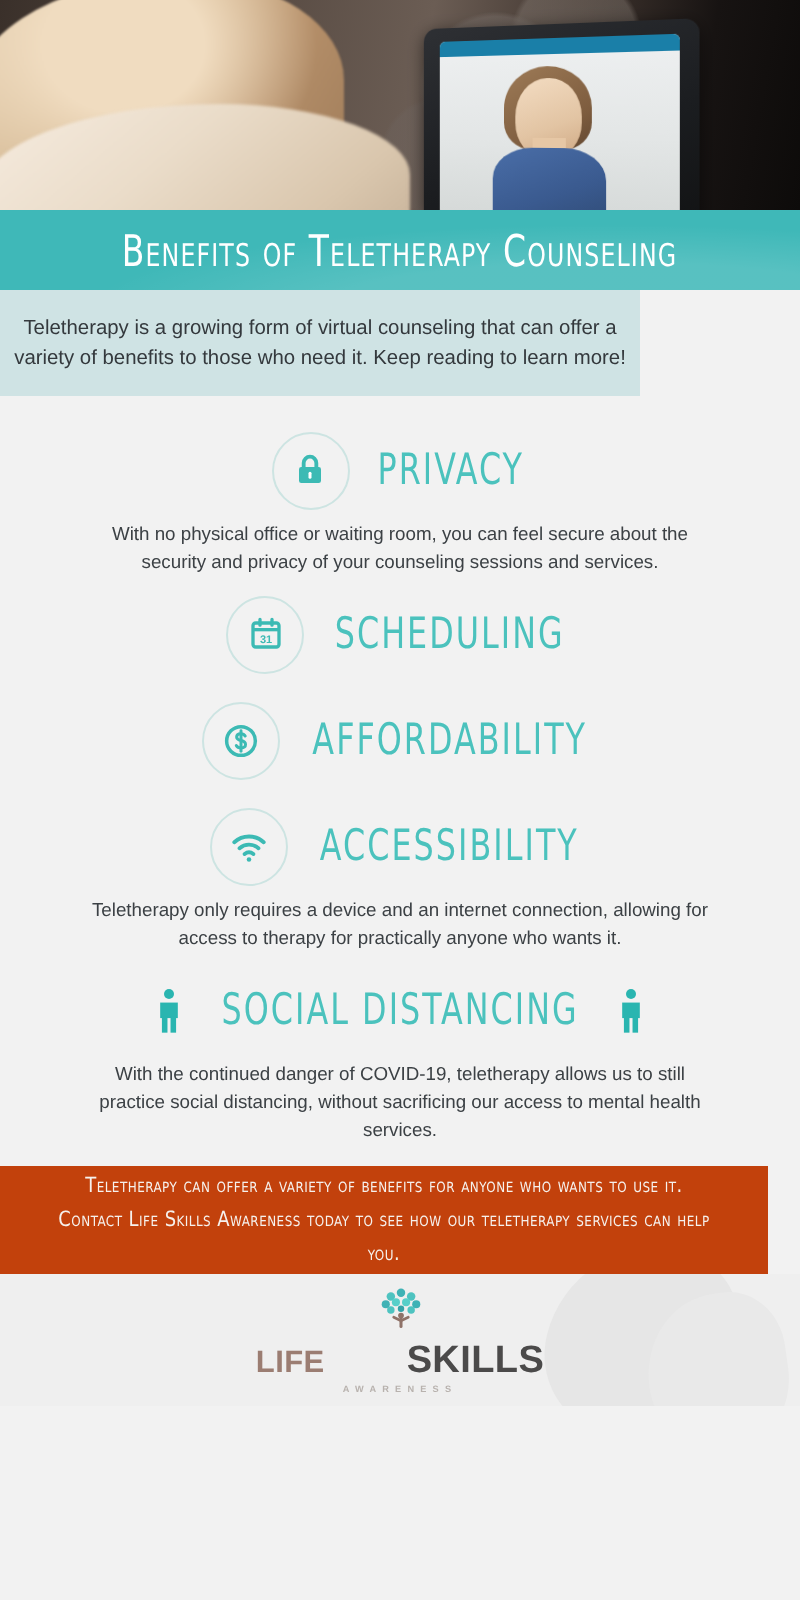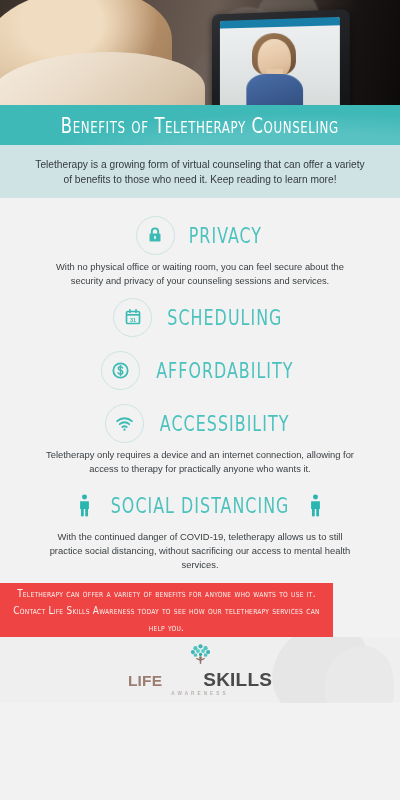--- a/index.html
+++ b/index.html
@@ -77,21 +77,21 @@
     position:relative;z-index:2;
     color:#ffffff;font-size:19.5px;letter-spacing:.6px;
     font-family:"Liberation Sans Narrow","DejaVu Sans Condensed","Liberation Sans",sans-serif;
     font-variant:small-caps;font-weight:400;
     transform:scaleX(.94) scaleY(1.12);transform-origin:center;
     white-space:nowrap;text-align:center;
   }
 
   
   .sub-band{
-    width:400px;height:53px;background:#cfe3e4;
+    width:320px;height:53px;background:#cfe3e4;
     display:flex;align-items:center;justify-content:center;
   }
   .sub-text{
     color:#34393d;font-size:10.2px;line-height:15px;text-align:center;
     max-width:330px;font-weight:400;
   }
 
   
   .body-wrap{width:400px;background:#f2f2f2;padding-top:14px;}
   .section{width:400px;margin-bottom:7px;}
@@ -113,21 +113,21 @@
     white-space:nowrap;font-weight:400;
   }
   .sec-body{
     color:#3c4145;font-size:9.4px;line-height:13.6px;text-align:center;
     max-width:312px;margin:0 auto;padding-top:2px;
   }
   .person-ic{flex:0 0 auto;}
 
   
   .cta-band{
-    position:relative;width:333px;height:54px;background:#ef4444;
+    position:relative;width:384px;height:54px;background:#c2410c;
     display:flex;align-items:center;justify-content:center;
     margin-top:12px;
   }
   .cta-text{
     color:#f6f1ed;font-size:10.5px;line-height:17px;text-align:center;max-width:350px;
     font-family:"Liberation Sans Narrow","DejaVu Sans Condensed","Liberation Sans",sans-serif;
     font-variant:small-caps;letter-spacing:.25px;
     transform:scaleX(.95);transform-origin:center;
   }
 

